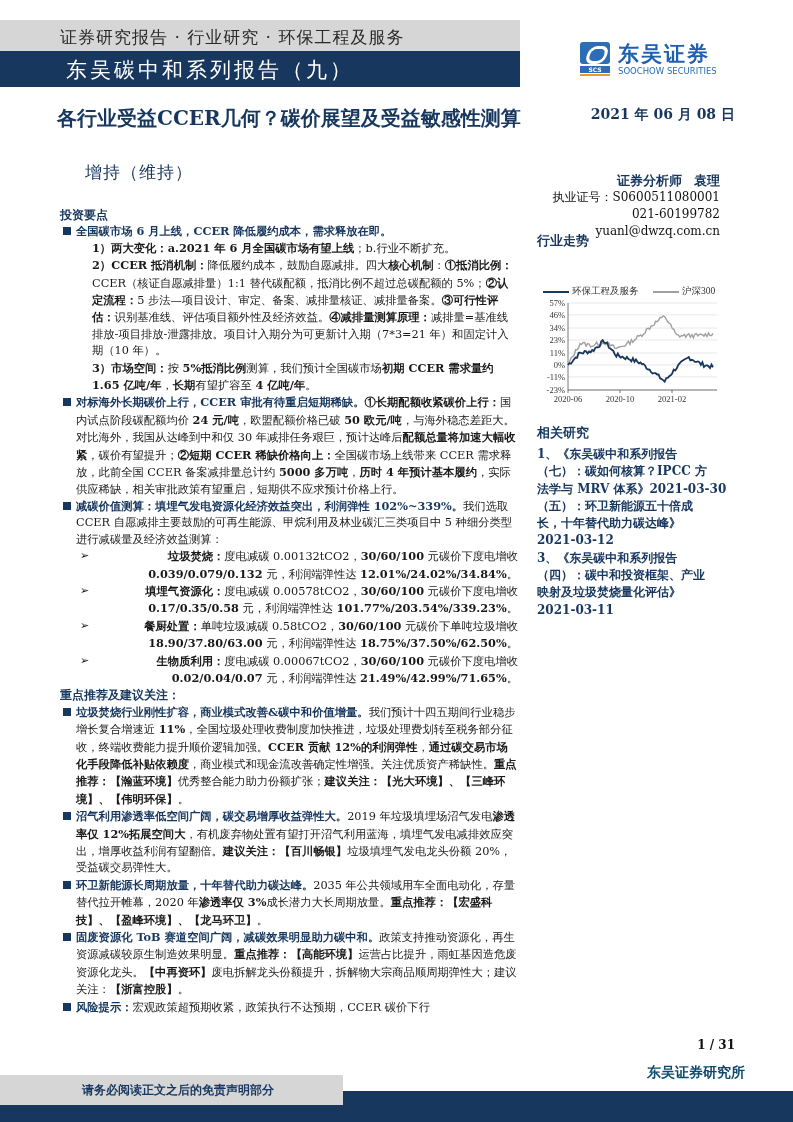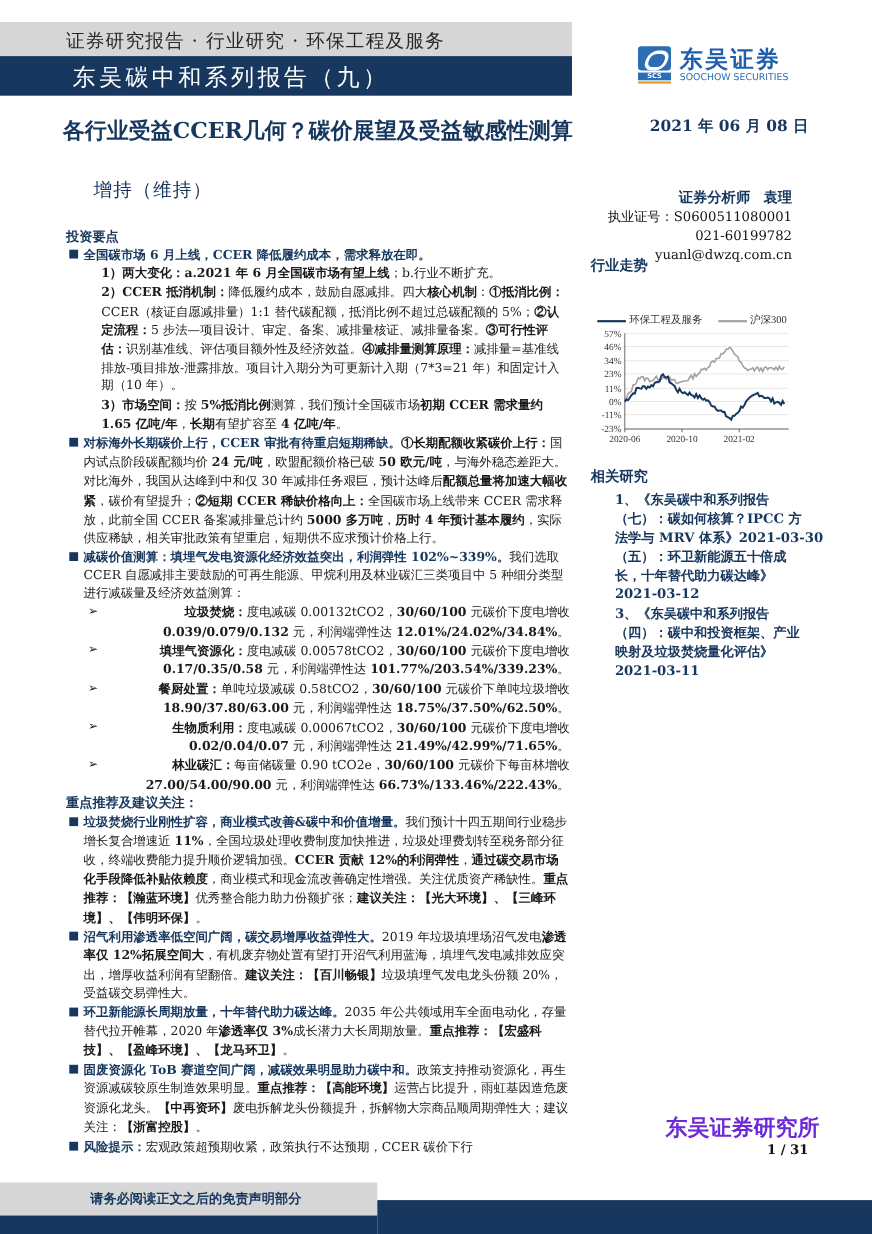--- a/index.html
+++ b/index.html
@@ -39,24 +39,24 @@
 
   .side-head { position: absolute; left: 537px; font-size: 13px; font-weight: bold; color: #17375e; }
   .chart { position: absolute; left: 537px; top: 265px; width: 215px; height: 120px; font-family: "Liberation Serif", serif; margin-top: 20px; }
   .legend { position: absolute; left: 6px; top: 0; font-size: 9.5px; color: #333; white-space: nowrap; }
   .legend .ln { display: inline-block; width: 26px; height: 0; vertical-align: middle; margin-right: 3px; }
   .legend .ln.a { border-top: 2px solid #17375e; }
   .legend .ln.b { border-top: 2px solid #a0a0a0; margin-left: 12px; }
   .chart svg { position: absolute; left: 0; top: 14px; }
 
   .related { position: absolute; left: 537px; top: 446px; width: 210px; font-size: 12px; line-height: 17.3px; font-weight: bold; color: #17375e; }
-  .related .item div { white-space: nowrap; margin-left: 22px; }
+  .related .item div { white-space: nowrap; }
 
   .pageno { position: absolute; right: 58px; top: 1038px; font-size: 12px; font-weight: bold; }
-  .institute { position: absolute; right: 48px; top: 1012px; font-size: 20px; font-weight: bold; color: #6d28d9; }
+  .institute { position: absolute; right: 48px; top: 1064px; font-size: 14px; font-weight: bold; color: #0c4a6e; }
   .ftr-gray { position: absolute; left: 0; top: 1075px; width: 343px; height: 30px; background: #d6d6d6; }
   .ftr-gray span { position: absolute; left: 82px; top: 7px; font-size: 12px; font-weight: bold; color: #17375e; }
   .ftr-blue { position: absolute; left: 343px; top: 1091px; width: 450px; height: 31px; background: #17375e; }
   .ftr-blue2 { position: absolute; left: 0; top: 1105px; width: 343px; height: 17px; background: #17375e; }
 </style>
 </head>
 <body>
 
 <div class="hdr-gray">
   <span>证券研究报告 · 行业研究 · 环保工程及服务</span>
@@ -100,21 +100,20 @@
     <span class="bl">对标海外长期碳价上行，CCER 审批有待重启短期稀缺。</span><span class="b">①长期配额收紧碳价上行：</span><span>国内试点阶段碳配额均价 </span><span class="b">24 元/吨</span><span>，欧盟配额价格已破 </span><span class="b">50 欧元/吨</span><span>，与海外稳态差距大。对比海外，我国从达峰到中和仅 30 年减排任务艰巨，预计达峰后</span><span class="b">配额总量将加速大幅收紧</span><span>，碳价有望提升；</span><span class="b">②短期 CCER 稀缺价格向上：</span><span>全国碳市场上线带来 CCER 需求释放，此前全国 CCER 备案减排量总计约 </span><span class="b">5000 多万吨</span><span>，</span><span class="b">历时 4 年预计基本履约</span><span>，实际供应稀缺，相关审批政策有望重启，短期供不应求预计价格上行。</span>
   </div>
 
   <div class="bullet">
     <span class="bl">减碳价值测算：填埋气发电资源化经济效益突出，利润弹性 102%~339%。</span><span>我们选取 CCER 自愿减排主要鼓励的可再生能源、甲烷利用及林业碳汇三类项目中 5 种细分类型进行减碳量及经济效益测算：</span>
   </div>
   <div class="arrow-item"><span class="b">垃圾焚烧：</span><span>度电减碳 0.00132tCO2，</span><span class="b">30/60/100</span><span> 元碳价下度电增收 </span><span class="b">0.039/0.079/0.132</span><span> 元，利润端弹性达 </span><span class="b">12.01%/24.02%/34.84%</span><span>。</span></div>
   <div class="arrow-item"><span class="b">填埋气资源化：</span><span>度电减碳 0.00578tCO2，</span><span class="b">30/60/100</span><span> 元碳价下度电增收 </span><span class="b">0.17/0.35/0.58</span><span> 元，利润端弹性达 </span><span class="b">101.77%/203.54%/339.23%</span><span>。</span></div>
   <div class="arrow-item"><span class="b">餐厨处置：</span><span>单吨垃圾减碳 0.58tCO2，</span><span class="b">30/60/100</span><span> 元碳价下单吨垃圾增收 </span><span class="b">18.90/37.80/63.00</span><span> 元，利润端弹性达 </span><span class="b">18.75%/37.50%/62.50%</span><span>。</span></div>
   <div class="arrow-item"><span class="b">生物质利用：</span><span>度电减碳 0.00067tCO2，</span><span class="b">30/60/100</span><span> 元碳价下度电增收 </span><span class="b">0.02/0.04/0.07</span><span> 元，利润端弹性达 </span><span class="b">21.49%/42.99%/71.65%</span><span>。</span></div>
-  <div class="arrow-item"><span class="b">林业碳汇：</span><span>每亩储碳量 0.90 tCO2e，</span><span class="b">30/60/100</span><span> 元碳价下每亩林增收 </span><span class="b">27.00/54.00/90.00</span><span> 元，利润端弹性达 </span><span class="b">66.73%/133.46%/222.43%</span><span>。</span></div>
 
   <div class="sec-head">重点推荐及建议关注：</div>
 
   <div class="bullet">
     <span class="bl">垃圾焚烧行业刚性扩容，商业模式改善&amp;碳中和价值增量。</span><span>我们预计十四五期间行业稳步增长复合增速近 </span><span class="b">11%</span><span>，全国垃圾处理收费制度加快推进，垃圾处理费划转至税务部分征收，终端收费能力提升顺价逻辑加强。</span><span class="b">CCER 贡献 12%的利润弹性</span><span>，</span><span class="b">通过碳交易市场化手段降低补贴依赖度</span><span>，商业模式和现金流改善确定性增强。关注优质资产稀缺性。</span><span class="b">重点推荐：【瀚蓝环境】</span><span>优秀整合能力助力份额扩张；</span><span class="b">建议关注：【光大环境】、【三峰环境】、【伟明环保】</span><span>。</span>
   </div>
   <div class="bullet">
     <span class="bl">沼气利用渗透率低空间广阔，碳交易增厚收益弹性大。</span><span>2019 年垃圾填埋场沼气发电</span><span class="b">渗透率仅 12%拓展空间大</span><span>，有机废弃物处置有望打开沼气利用蓝海，填埋气发电减排效应突出，增厚收益利润有望翻倍。</span><span class="b">建议关注：【百川畅银】</span><span>垃圾填埋气发电龙头份额 20%，受益碳交易弹性大。</span>
   </div>
   <div class="bullet">

